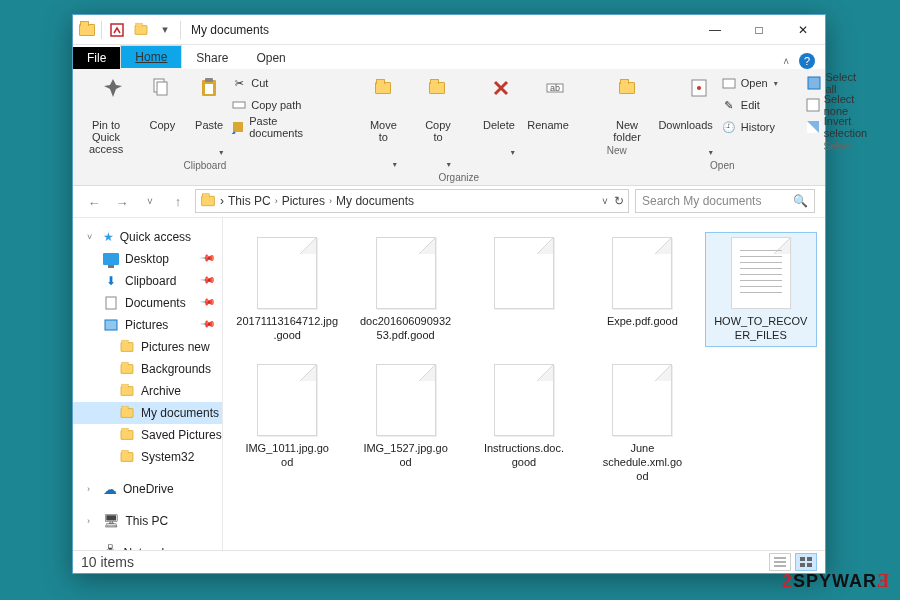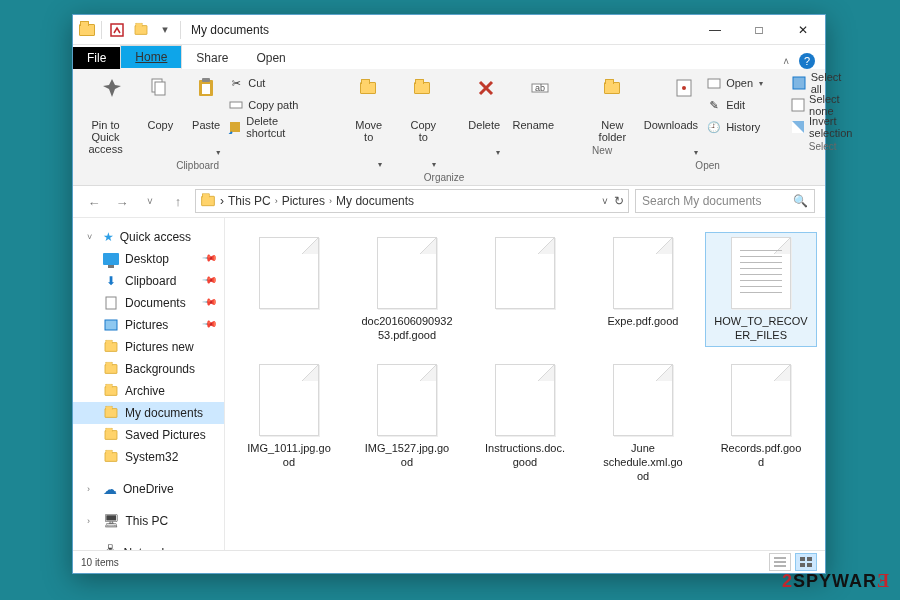--- a/index.html
+++ b/index.html
@@ -51,21 +51,21 @@
   .crumb .c-caret { font-size:9px; color:#555; }
   .addr-tools { margin-left:auto; display:flex; gap:6px; align-items:center; color:#555; }
   .searchbox { width:180px; height:24px; border:1px solid #cfcfcf; display:flex; align-items:center; padding:0 6px; gap:6px; font-size:12px; color:#888; }
   .searchbox .sicon { color:#666; }
 
   
   .body { flex:1 1 auto; display:flex; min-height:0; }
   .sidebar { width:152px; border-right:1px solid #e9e9e9; padding: 8px 0 8px 0; overflow:auto; }
   .sidebar .item { display:flex; align-items:center; gap:6px; font-size:12px; color:#222; height:22px; padding-left:14px; }
   .sidebar .item.sub { padding-left:30px; }
-  .sidebar .item.subsub { padding-left:30px; }
+  .sidebar .item.subsub { padding-left:46px; }
   .sidebar .item.selected { background:#cde8ff; }
   .pin { margin-left:auto; margin-right:8px; color:#777; font-size:10px; transform: rotate(45deg);}
   .tree-caret { width:10px; color:#777; font-size:9px; }
   .sidebar .spacer { height:10px; }
   .star { color:#2e9fe6; }
   .monitor { width:16px; height:12px; background:#2e9fe6; border-radius:1px; position:relative; }
   .monitor::after{ content:""; position:absolute; bottom:-3px; left:5px; width:6px; height:3px; background:#777;}
   .cloud { color:#1e6fb7; font-size:14px; line-height:1; }
   .pcicon { color:#444; font-size:13px; }
   .neticon { color:#444; font-size:13px; }
@@ -75,21 +75,21 @@
   .grid { display:grid; grid-template-columns: repeat(5, 1fr); gap: 12px 6px; }
   .fileitem { display:flex; flex-direction:column; align-items:center; text-align:center; font-size:11px; color:#222; padding:4px; border:1px solid transparent;}
   .fileitem.selected { border:1px solid #8ec8f0; background:#e6f3fc; }
   .thumb { width:60px; height:72px; background:#fff; border:1px solid #d8d8d8; position:relative; margin-bottom:6px; box-shadow: 1px 1px 0 #eee; }
   .thumb .dogear { position:absolute; top:0; right:0; width:16px; height:16px; background:linear-gradient(135deg, transparent 49%, #d8d8d8 50%, #f3f3f3 52%); }
   .thumb.text::after { content:""; position:absolute; left:8px; right:8px; top:12px; bottom:10px;
     background: repeating-linear-gradient(to bottom, #bbb 0, #bbb 1px, transparent 1px, transparent 6px); }
   .fname { max-width:104px; word-break: break-word; line-height:1.25; }
 
   
-  .status { height:24px; border-top:1px solid #e5e5e5; display:flex; align-items:center; font-size:10px; color:#444; padding: 0 8px; }
+  .status { height:24px; border-top:1px solid #e5e5e5; display:flex; align-items:center; font-size:14px; color:#444; padding: 0 8px; }
   .status .viewbtn { width:22px; height:18px; border:1px solid #cfcfcf; margin-left:4px; display:flex; align-items:center; justify-content:center; font-size:10px; color:#555;}
   .status .viewbtn.active { background:#cde8ff; border-color:#8ec8f0; }
 
   
   .watermark { position:absolute; right:10px; bottom:8px; font-size:18px; font-weight:700; letter-spacing:1px; color:#111; }
   .watermark .two { color:#c1272d; }
   .watermark .eps { color:#c1272d; font-family: Georgia, serif; }
 
   svg { display:block; }
 </style>
@@ -179,21 +179,21 @@
               </span>
               <span>Copy path</span>
             </div>
           <div class="smallrow">
               <span class="ic16">
                 <svg width="14" height="14">
                   <rect x="2" y="2" width="10" height="10" fill="#d9a832"></rect>
                   <path d="M4 12 L1 15" stroke="#1979ca" stroke-width="2"></path>
                 </svg>
               </span>
-              <span>Delete shortcut</span>
+              <span>Paste documents</span>
             </div>
         </div>
       </div>
       <div class="group-label">Clipboard</div>
     </div>
 
     <div class="vsep"></div>
 
     <div class="group">
       <div class="group-body">
@@ -432,20 +432,21 @@
           <span>Network</span>
         </div>
     </div>
 
     <div class="filepane">
       <div class="grid" id="file-grid">
           <div class="fileitem">
             <div class="thumb">
               <div class="dogear"></div>
             </div>
+            <div class="fname" style="white-space: pre-line;">20171113164712.jpg.good</div>
           </div>
           <div class="fileitem">
             <div class="thumb">
               <div class="dogear"></div>
             </div>
             <div class="fname" style="white-space: pre-line;">doc201606090932
 53.pdf.good</div>
           </div>
           <div class="fileitem">
             <div class="thumb">
@@ -486,27 +487,20 @@
             <div class="fname" style="white-space: pre-line;">Instructions.doc.
 good</div>
           </div>
           <div class="fileitem">
             <div class="thumb">
               <div class="dogear"></div>
             </div>
             <div class="fname" style="white-space: pre-line;">June
 schedule.xml.go
 od</div>
-          </div>
-          <div class="fileitem">
-            <div class="thumb">
-              <div class="dogear"></div>
-            </div>
-            <div class="fname" style="white-space: pre-line;">Records.pdf.goo
-d</div>
           </div>
         </div>
     </div>
   </div>
 
   <div class="status">
     <span>10 items</span>
     <span style="margin-left:auto"></span>
     <span class="viewbtn">
         <svg width="12" height="10">

